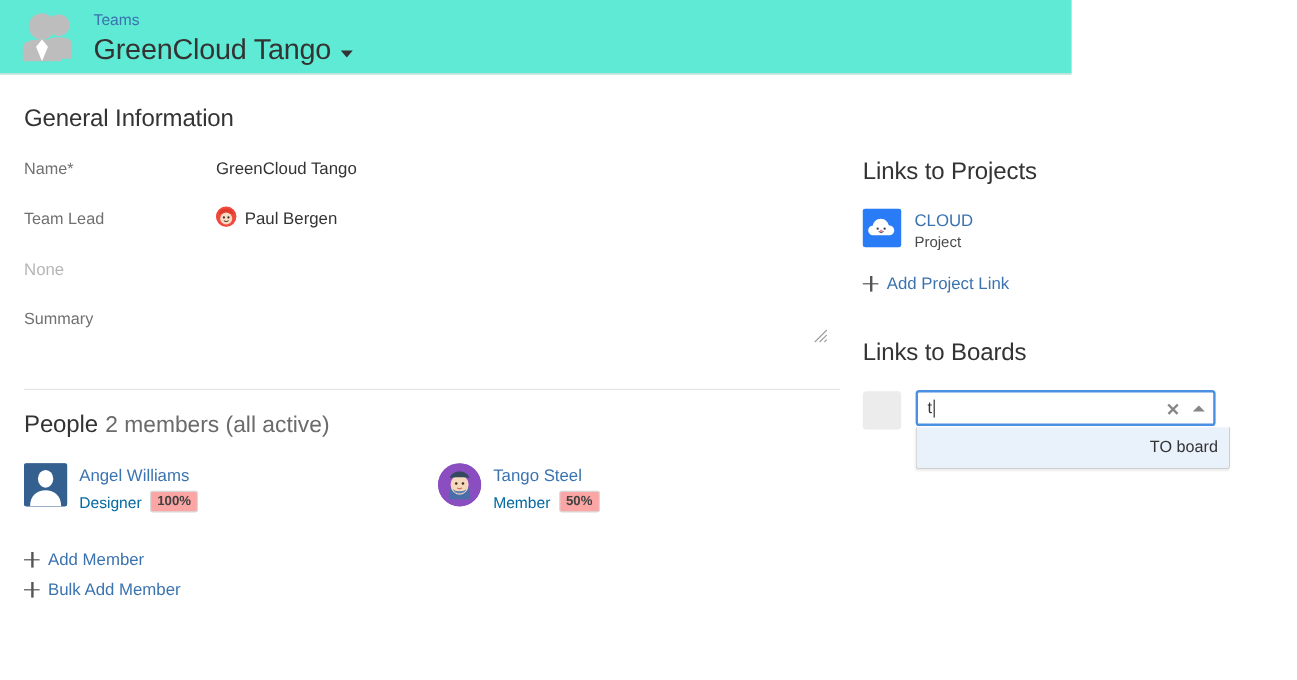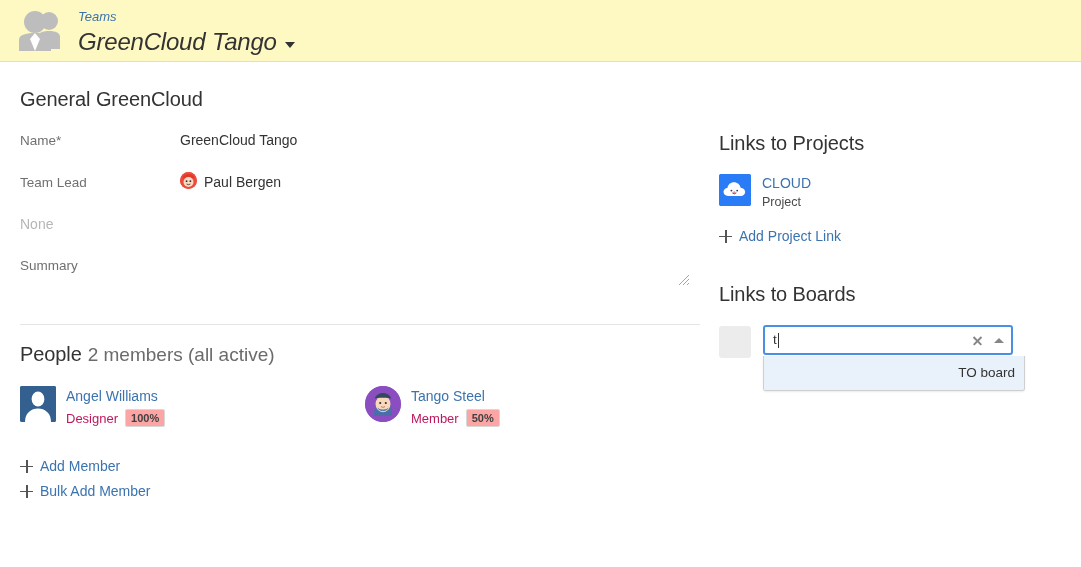--- a/index.html
+++ b/index.html
@@ -14,25 +14,24 @@
     font-family: "Liberation Sans", sans-serif;
     color: #333333;
     overflow: hidden;
     position: relative;
   }
 
   
   .page-header {
     position: absolute;
     left: 0; top: 0;
-    width: 1081px;
+    width: 893px;
     height: 62px;
     border-bottom: 1px solid #dddddd;
-    background: #fef9c3;
-    font-style: italic;
+    background: #5eead4;
   }
   .team-avatar {
     position: absolute;
     left: 13px; top: 9px;
     width: 58px; height: 44px;
   }
   .breadcrumb {
     position: absolute;
     left: 78px; top: 9px;
     font-size: 13px;
@@ -173,21 +172,21 @@
     line-height: 18px;
     display: block;
   }
   .person-meta {
     display: flex;
     align-items: center;
     margin-top: 4px;
   }
   .person-role {
     font-size: 13px;
-    color: #be185d;
+    color: #0369a1;
     margin-right: 7px;
   }
   .alloc-badge {
     display: inline-block;
     border: 1px solid #d8d8d8;
     border-radius: 2px;
     background: #fca5a5;
     font-size: 11px;
     font-weight: bold;
     color: #404040;
@@ -361,21 +360,21 @@
   <a class="breadcrumb" href="#">Teams</a>
 
   <div class="page-title-row">
     <span class="page-title">GreenCloud Tango</span>
     <span class="title-caret"></span>
   </div>
 </div>
 
 <div class="left-col">
 
-  <h2 class="section-title">General GreenCloud</h2>
+  <h2 class="section-title">General Information</h2>
 
   <div class="form-row">
     <div class="form-label">Name*</div>
     <div class="form-value">GreenCloud Tango</div>
   </div>
 
   <div class="form-row">
     <div class="form-label">Team Lead</div>
     <div class="form-value lead-value">
       <span class="lead-avatar">

